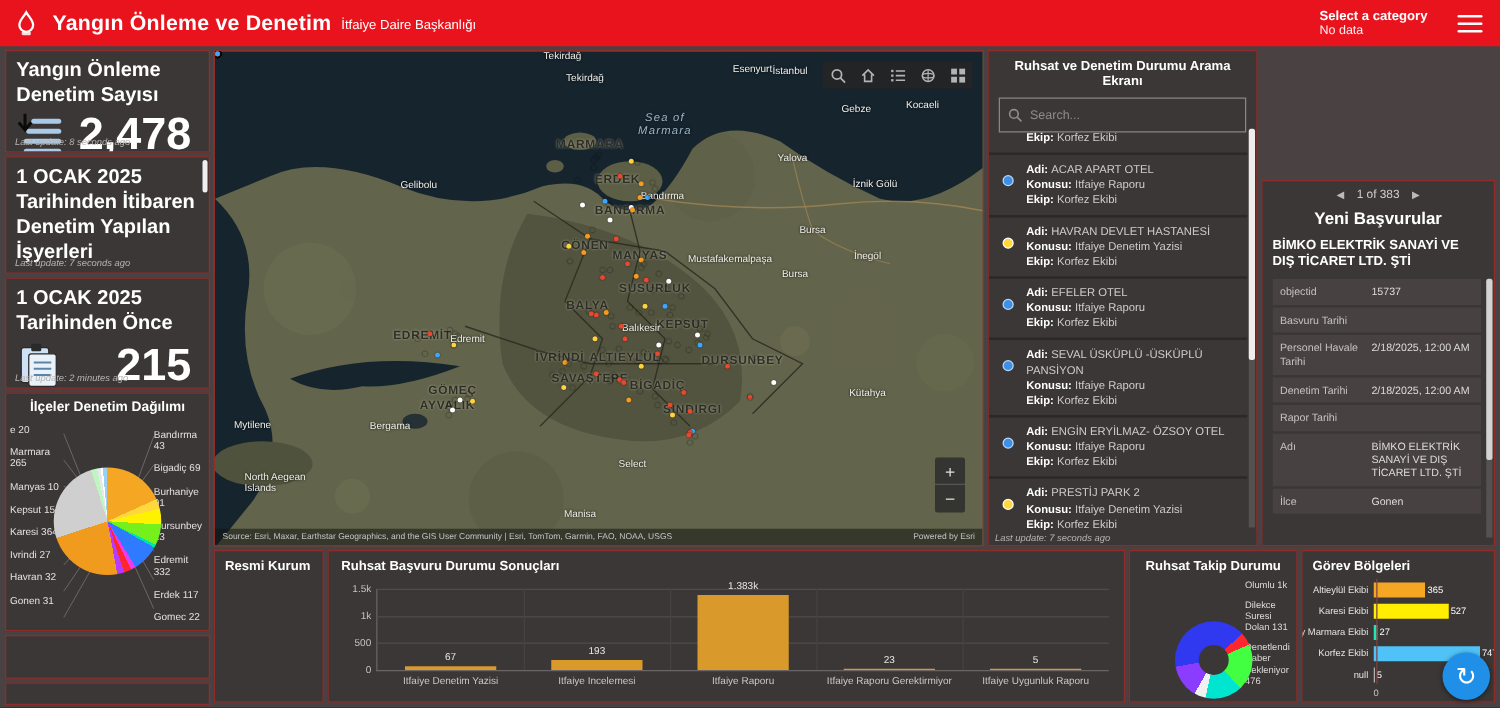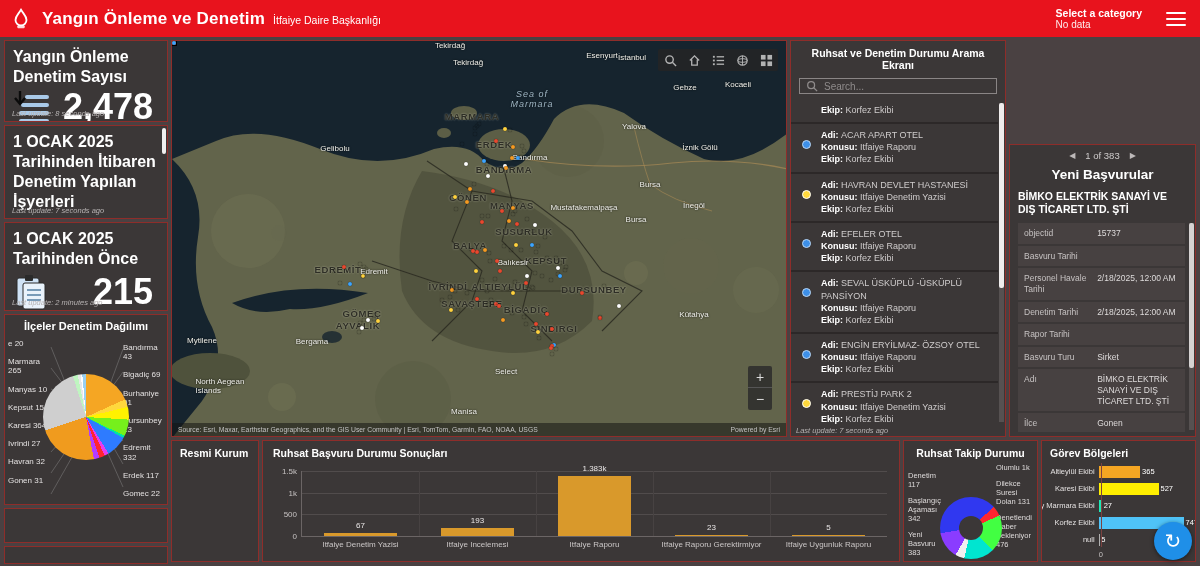--- a/index.html
+++ b/index.html
@@ -48,21 +48,21 @@
   .map-toolbar .tbtn svg { opacity:.85; }
   .zoomctl { position:absolute; right:14px; bottom:26px; width:24px; background:rgba(45,43,43,.85); border-radius:2px; z-index:5; }
   .zoomctl div { height:22px; color:#ddd; font-size:14px; display:flex; align-items:center; justify-content:center; cursor:pointer; }
   .zoomctl div:first-child { border-bottom:1px solid #555; }
   .attrib { position:absolute; left:0; right:0; bottom:0; height:13px; background:rgba(20,20,20,.55); color:#c3c3c3; font-size:6.8px; display:flex; align-items:center; padding:0 6px; z-index:6; }
   .attrib .pw { margin-left:auto; }
 
   
   #listPanel { left:790px; top:40px; width:216px; height:397px; }
   #listPanel .ttl { font-size:10.5px; padding:6px 4px 5px; }
-  .searchbox { margin:2px 8px 6px; height:16px; border:1px solid #8a8585; display:flex; align-items:center; padding:0 6px; gap:6px; }
+  .searchbox { margin:2px 8px 6px; height:28px; border:1px solid #8a8585; display:flex; align-items:center; padding:0 6px; gap:6px; }
   .searchbox input { background:transparent; border:none; outline:none; color:#cfcccc; font-size:10px; width:150px; font-family:"Liberation Sans",sans-serif; }
   .searchbox input::placeholder { color:#8f8b8b; }
   .litems { position:absolute; left:0; right:7px; top:62px; bottom:12px; overflow:hidden; }
   .litem { padding:5px 6px 6px 30px; position:relative; border-bottom:2px solid #2c2828; font-size:9px; color:#cfcccc; line-height:1.35; }
   .litem b { color:#fff; }
   .litem .mk { position:absolute; left:11px; top:16px; width:9px; height:9px; border-radius:50%; }
   .mk.blue { background:#3d8fe8; border:1px solid #bcd8f5; }
   .mk.yellow { background:#ffd83d; border:1px solid #fff; }
   .lupd { position:absolute; left:5px; bottom:1px; font-size:7.5px; color:#b7b3b3; font-style:italic; background:#3b3737; width:100%; }
   .vscroll { position:absolute; right:1px; top:62px; bottom:14px; width:5px; background:#565151; }
@@ -811,24 +811,20 @@
         </div>
         <div class="drow">
           <div class="dl">Denetim Tarihi</div>
           <div class="dv">2/18/2025, 12:00 AM</div>
         </div>
         <div class="drow">
           <div class="dl">Rapor Tarihi</div>
           <div class="dv"></div>
         </div>
         <div class="drow">
-          <div class="dl">Basvuru Turu</div>
-          <div class="dv">Sirket</div>
-        </div>
-        <div class="drow">
           <div class="dl">Adı</div>
           <div class="dv">BİMKO ELEKTRİK SANAYİ VE DIŞ TİCARET LTD. ŞTİ</div>
         </div>
         <div class="drow">
           <div class="dl">İlce</div>
           <div class="dv">Gonen</div>
         </div>
       </div>
     <div class="vscroll">
         <i></i>
@@ -866,25 +862,20 @@
         <div class="xlab" style="left: 409.5px;">Itfaiye Raporu Gerektirmiyor</div>
         <div class="vsep" style="left: 468px;"></div>
         <div class="vbar" style="left: 490.23px; width: 72.54px; height: 1px; background: rgb(217, 153, 43);"></div>
         <div class="vlab" style="left: 526.5px; bottom: 4px;">5</div>
         <div class="xlab" style="left: 526.5px;">Itfaiye Uygunluk Raporu</div>
       </div>
   </div>
 
   <div class="card" id="donutCard">
     <div class="ttl">Ruhsat Takip Durumu</div>
-    <div class="dlegend" id="donLegL" style="left:4px; top:30px; width:40px;">
-        <div>Denetim 117</div>
-        <div>Başlangıç Aşaması 342</div>
-        <div>Yeni Basvuru 383</div>
-      </div>
     <div class="dlegend" id="donLegR" style="right:3px; top:22px; width:38px;">
         <div>Olumlu 1k</div>
         <div>Dilekce Suresi Dolan 131</div>
         <div>Denetlendi Haber Bekleniyor 476</div>
       </div>
     <div class="donut" id="donutDisc" style="background: conic-gradient(from -100deg, rgb(48, 56, 240) 0deg, rgb(48, 56, 240) 147deg, rgb(255, 38, 48) 147deg, rgb(255, 38, 48) 166.3deg, rgb(66, 255, 66) 166.3deg, rgb(66, 255, 66) 236.2deg, rgb(0, 229, 208) 236.2deg, rgb(0, 229, 208) 292.5deg, rgb(240, 240, 240) 292.5deg, rgb(240, 240, 240) 309.7deg, rgb(138, 60, 255) 309.7deg, rgb(138, 60, 255) 360deg);"></div>
   </div>
 
   <div class="card" id="gorevCard">
     <div class="ttl">Görev Bölgeleri</div>

